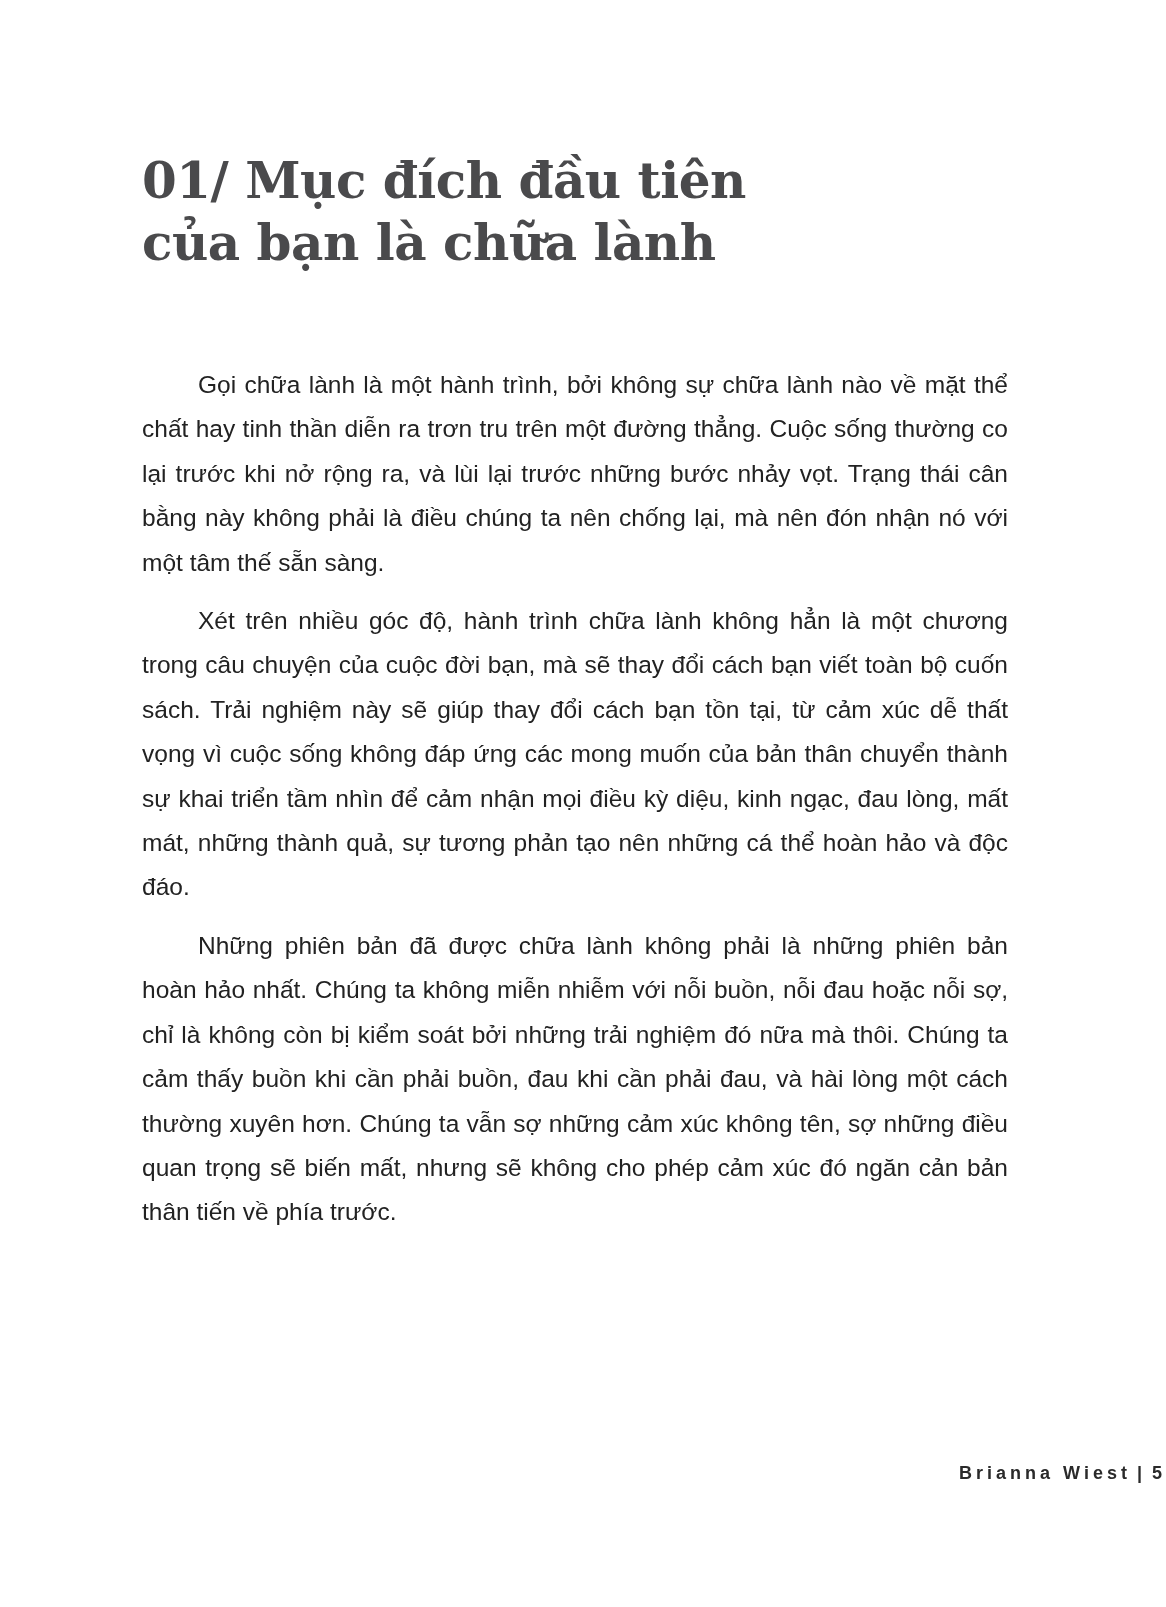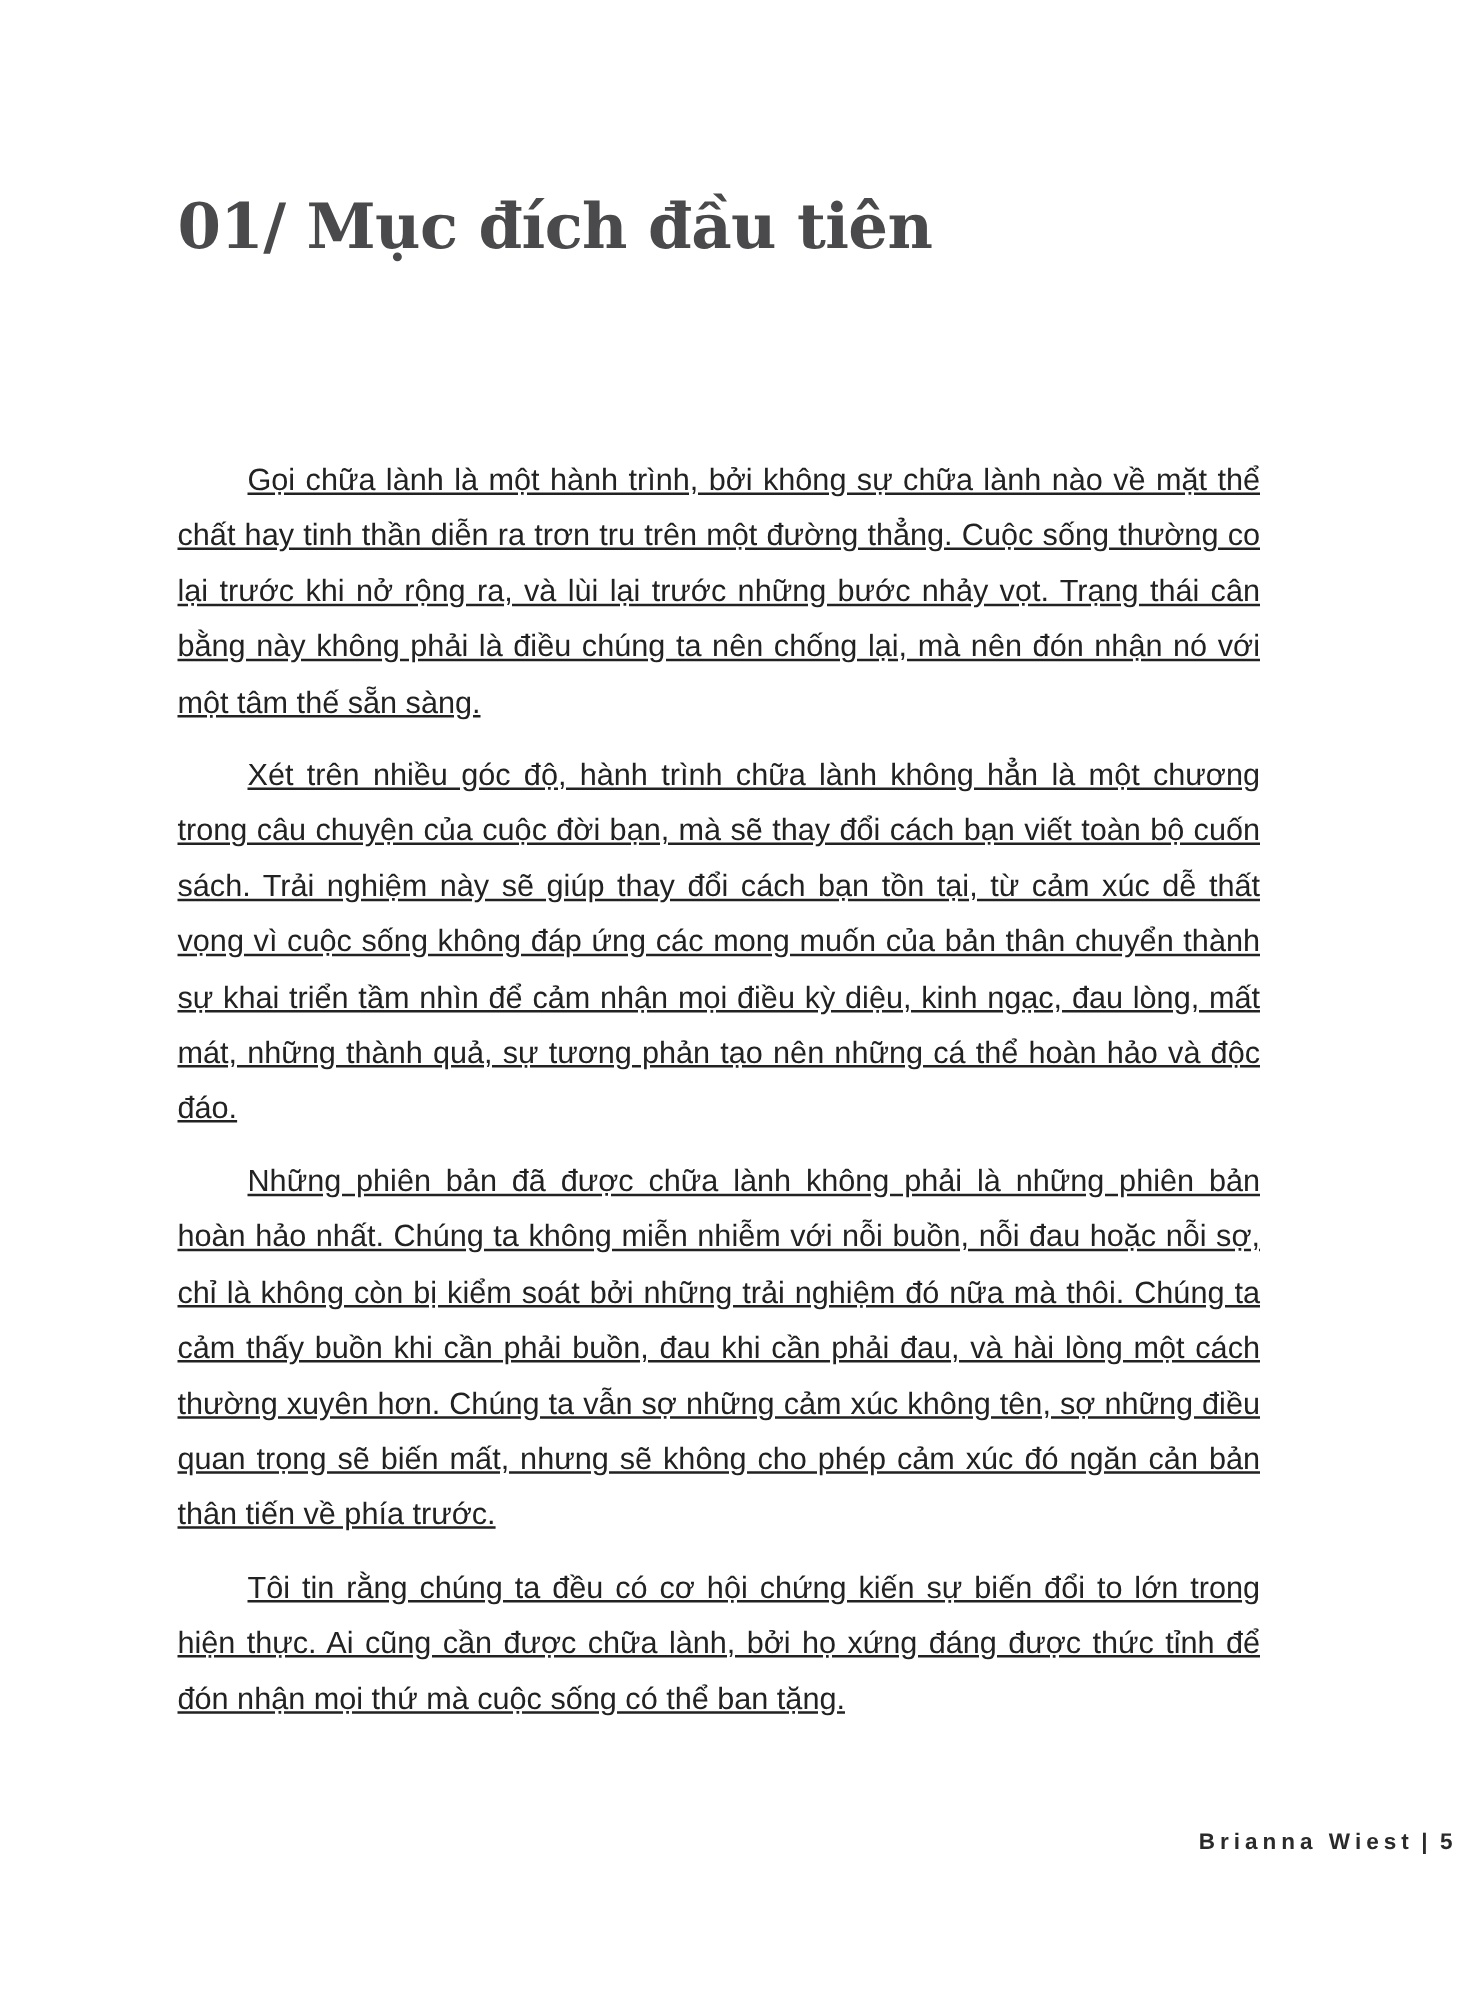--- a/index.html
+++ b/index.html
@@ -37,21 +37,20 @@
     .body-text {
       position: absolute;
       left: 142px;
       top: 363px;
       width: 866px;
       font-family: "Liberation Sans", "DejaVu Sans", sans-serif;
       font-size: 24.5px;
       line-height: 44.4px;
       color: #222222;
       text-align: justify;
-      text-decoration: underline;
     }
     .body-text p {
       margin: 0 0 14px 0;
       text-indent: 56px;
       text-align: justify;
     }
     .footer {
       position: absolute;
       left: 0;
       width: 1166px;
@@ -64,25 +63,25 @@
       color: #2a2a2a;
     }
     .footer .sep { padding: 0 6px; }
   </style>
 </head>
 <body>
 
 <div class="page">
   <h1 class="chapter-title">
     <span>01/ Mục đích đầu tiên</span>
+    <span>của bạn là chữa lành</span>
   </h1>
 
   <div class="body-text">
     <p>Gọi chữa lành là một hành trình, bởi không sự chữa lành nào về mặt thể chất hay tinh thần diễn ra trơn tru trên một đường thẳng. Cuộc sống thường co lại trước khi nở rộng ra, và lùi lại trước những bước nhảy vọt. Trạng thái cân bằng này không phải là điều chúng ta nên chống lại, mà nên đón nhận nó với một tâm thế sẵn sàng.</p>
     <p>Xét trên nhiều góc độ, hành trình chữa lành không hẳn là một chương trong câu chuyện của cuộc đời bạn, mà sẽ thay đổi cách bạn viết toàn bộ cuốn sách. Trải nghiệm này sẽ giúp thay đổi cách bạn tồn tại, từ cảm xúc dễ thất vọng vì cuộc sống không đáp ứng các mong muốn của bản thân chuyển thành sự khai triển tầm nhìn để cảm nhận mọi điều kỳ diệu, kinh ngạc, đau lòng, mất mát, những thành quả, sự tương phản tạo nên những cá thể hoàn hảo và độc đáo.</p>
     <p>Những phiên bản đã được chữa lành không phải là những phiên bản hoàn hảo nhất. Chúng ta không miễn nhiễm với nỗi buồn, nỗi đau hoặc nỗi sợ, chỉ là không còn bị kiểm soát bởi những trải nghiệm đó nữa mà thôi. Chúng ta cảm thấy buồn khi cần phải buồn, đau khi cần phải đau, và hài lòng một cách thường xuyên hơn. Chúng ta vẫn sợ những cảm xúc không tên, sợ những điều quan trọng sẽ biến mất, nhưng sẽ không cho phép cảm xúc đó ngăn cản bản thân tiến về phía trước.</p>
-    <p>Tôi tin rằng chúng ta đều có cơ hội chứng kiến sự biến đổi to lớn trong hiện thực. Ai cũng cần được chữa lành, bởi họ xứng đáng được thức tỉnh để đón nhận mọi thứ mà cuộc sống có thể ban tặng.</p>
   </div>
 
   <div class="footer">
     <span>Brianna Wiest</span><span class="sep">|</span><span>5</span>
   </div>
 </div>
 
 </body></html>

